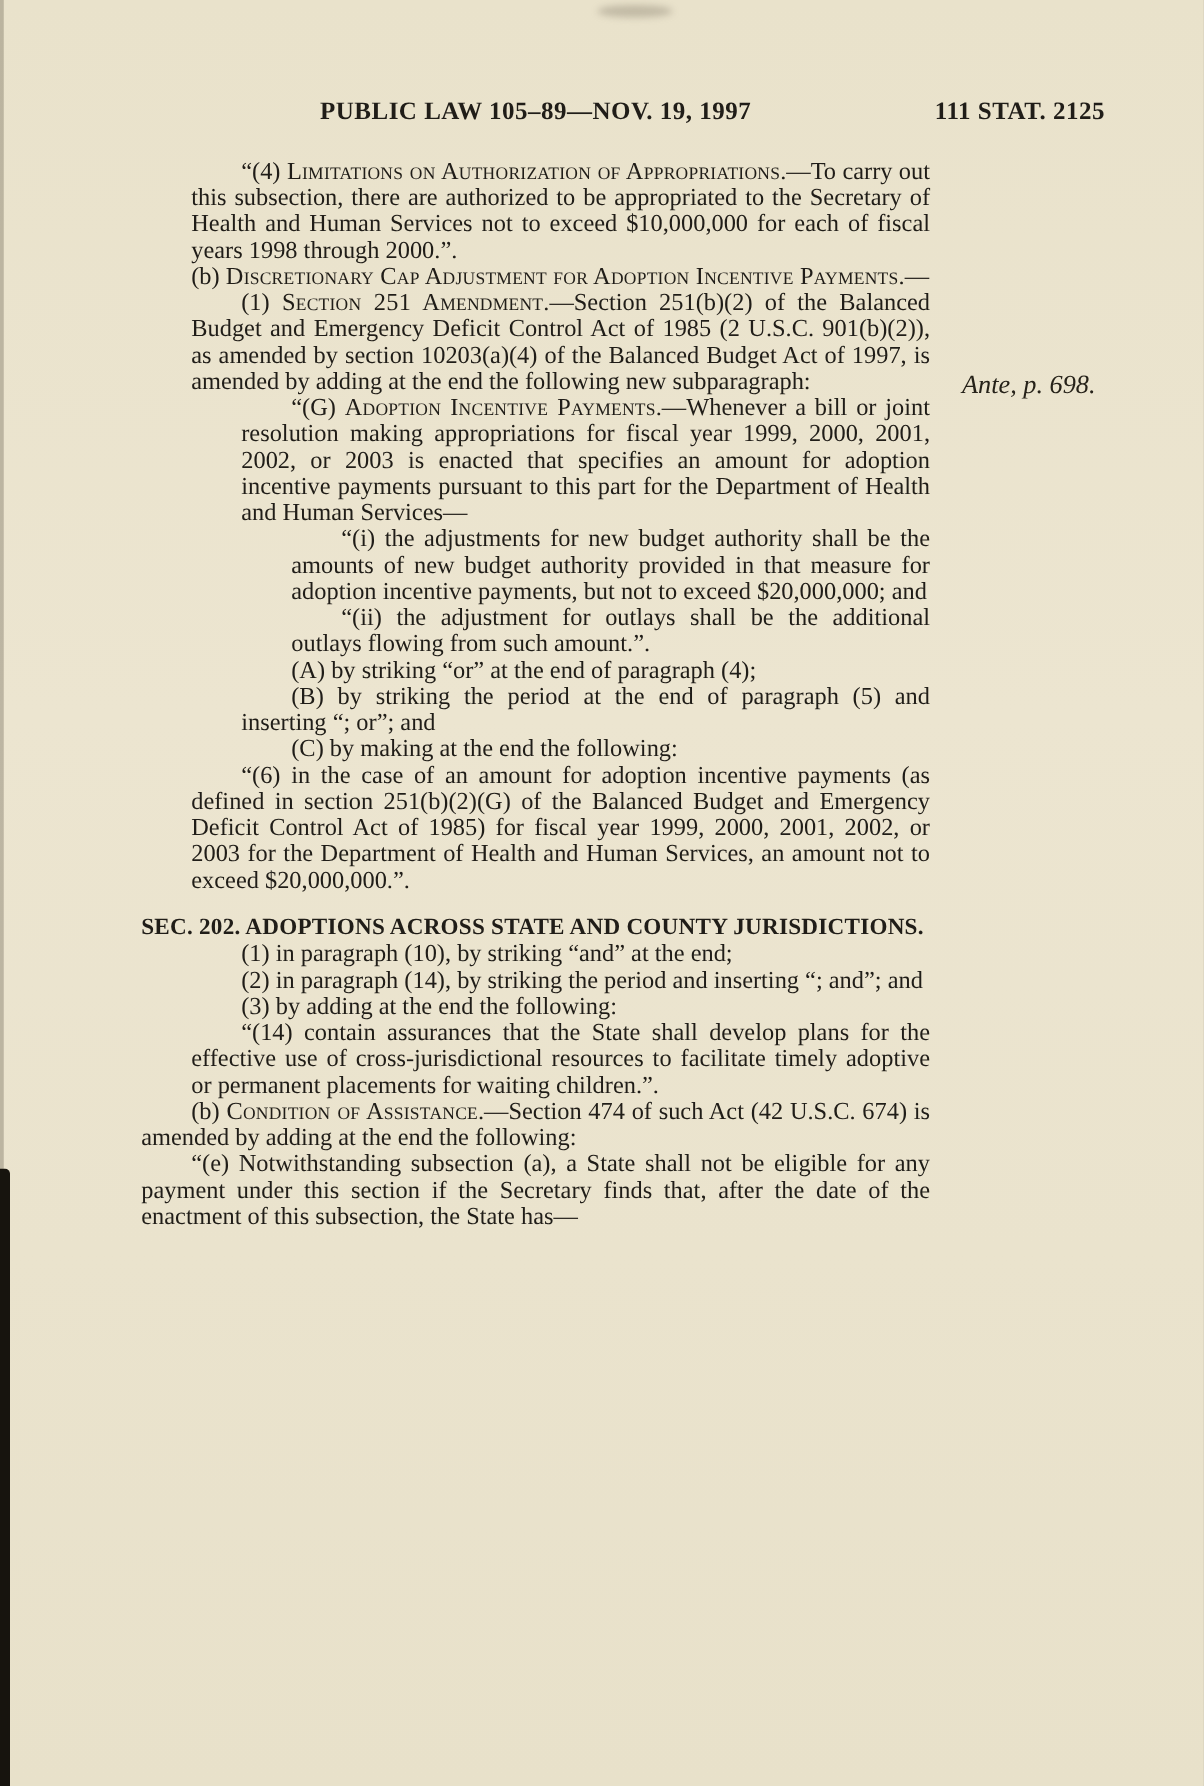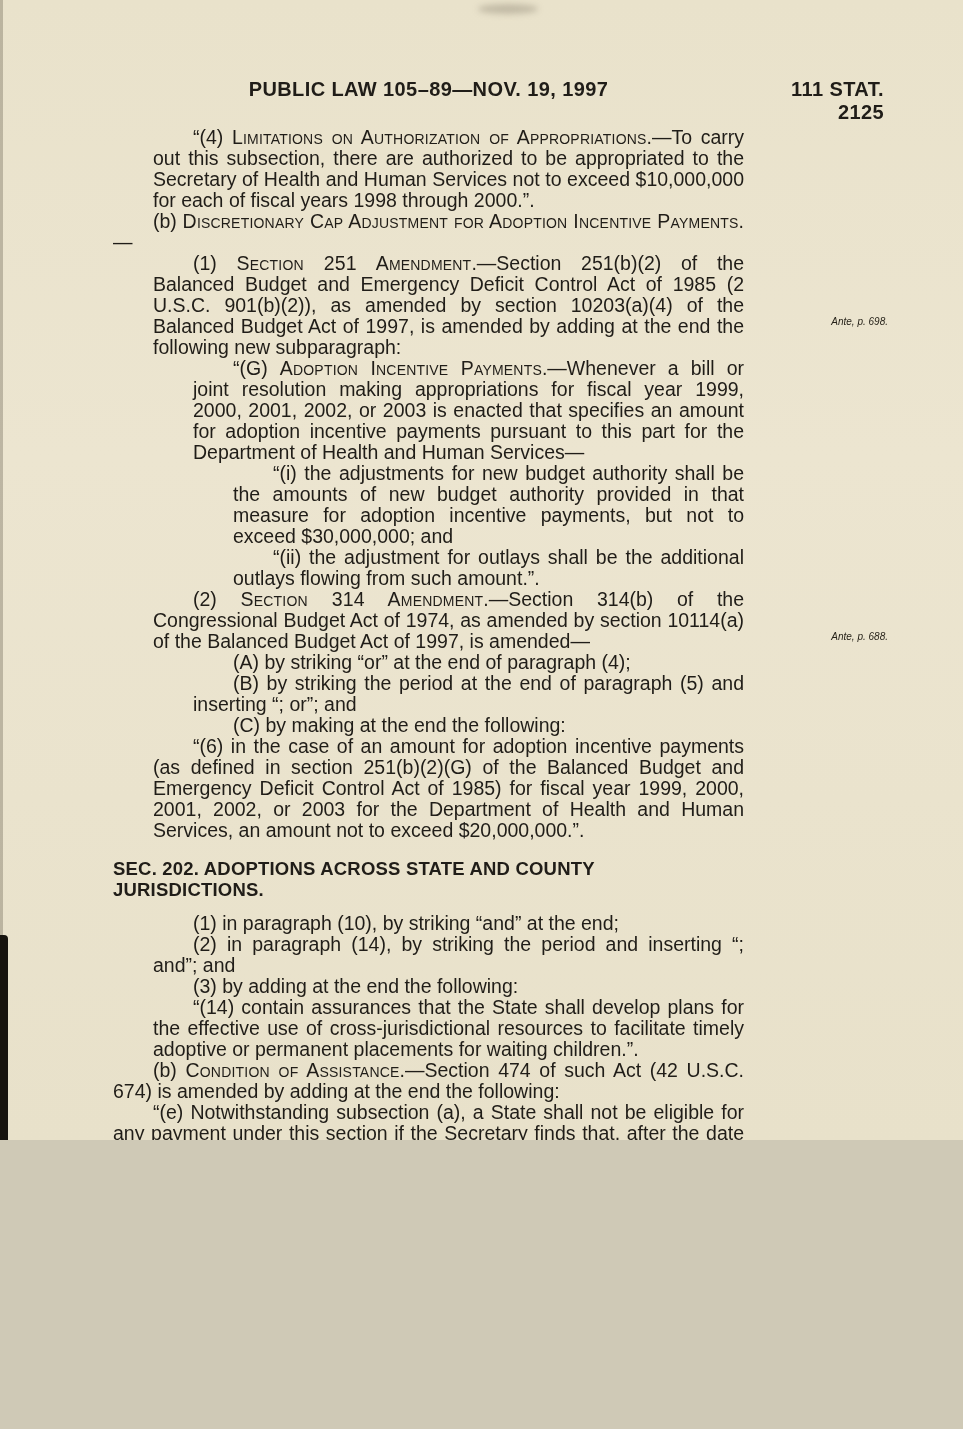--- a/index.html
+++ b/index.html
@@ -1,24 +1,24 @@
 <!DOCTYPE html>
 <html lang="en"><head>
 <meta charset="utf-8">
 <style>
   * { margin: 0; padding: 0; box-sizing: border-box; }
   html, body { background: #cfc9b6; }
   .page {
     position: relative;
     width: 963px;
-    height: 1140px;
+    height: 1429px;
     margin: 0 auto;
     background: #eae3cd;
     background: linear-gradient(180deg, #e9e2cb 0%, #ece5d0 40%, #e8e1ca 100%);
-    font-family: Liberation Sans, sans-serif;
+    font-family: Liberation Serif, serif;
     color: #201d18;
     overflow: hidden;
   }
   
   .edge-line {
     position: absolute; left: 0; top: 0; bottom: 0; width: 3px;
     background: rgba(70, 62, 48, 0.28);
   }
   .edge-dark {
     position: absolute; left: 0; top: 935px; width: 8px; height: 494px;
@@ -49,28 +49,28 @@
     hyphens: auto; -webkit-hyphens: auto;
   }
   .block-wrap { position: relative; }
   .para { text-indent: 40px; }
   .i0 { padding-left: 0; }
   .i1 { padding-left: 40px; }
   .i2 { padding-left: 80px; }
   .i3 { padding-left: 120px; }
   .sc { font-variant: small-caps; letter-spacing: 0.2px; }
   .sec-heading {
-    margin-top: 17px; margin-bottom: 13px;
+    margin-top: 17px; margin-bottom: 0;
     font-weight: 700; font-size: 18.5px; letter-spacing: 0.2px;
     text-align: left; text-indent: 0;
   }
   .margin-note {
     position: absolute; left: 645px; width: 130px;
-    font-size: 10px; font-style: italic; line-height: 1.2;
-    text-align: right; text-indent: 0; white-space: nowrap;
+    font-size: 21px; font-style: italic; line-height: 1.2;
+    text-align: center; text-indent: 0; white-space: nowrap;
     color: #262219;
   }
 </style>
 </head>
 <body>
 
 <div class="page">
 
   <div class="edge-line"></div>
   <div class="edge-dark"></div>
@@ -87,28 +87,24 @@
 
     <p class="para i0"><span>(b) </span><span class="sc">Discretionary Cap Adjustment for Adoption Incentive Payments</span><span>.—</span></p>
 
     <div class="block-wrap">
       <p class="para i1"><span>(1) </span><span class="sc">Section 251 Amendment</span><span>.—Section 251(b)(2) of the Balanced Budget and Emergency Deficit Control Act of 1985 (2 U.S.C. 901(b)(2)), as amended by section 10203(a)(4) of the Balanced Budget Act of 1997, is amended by adding at the end the following new subparagraph:</span></p>
       <span class="margin-note" style="top:63px">Ante, p. 698.</span>
     </div>
 
     <p class="para i2"><span>“(G) </span><span class="sc">Adoption Incentive Payments</span><span>.—Whenever a bill or joint resolution making appropriations for fiscal year 1999, 2000, 2001, 2002, or 2003 is enacted that specifies an amount for adoption incentive payments pursuant to this part for the Department of Health and Human Services—</span></p>
 
-    <p class="para i3"><span>“(i) the adjustments for new budget authority shall be the amounts of new budget authority provided in that measure for adoption incentive payments, but not to exceed $30,000,000; and</span></p>
+    <p class="para i3"><span>“(i) the adjustments for new budget authority shall be the amounts of new budget authority provided in that measure for adoption incentive payments, but not to exceed $20,000,000; and</span></p>
 
     <p class="para i3"><span>“(ii) the adjustment for outlays shall be the additional outlays flowing from such amount.”.</span></p>
 
-    <div class="block-wrap">
-      <p class="para i1"><span>(2) </span><span class="sc">Section 314 Amendment</span><span>.—Section 314(b) of the Congressional Budget Act of 1974, as amended by section 10114(a) of the Balanced Budget Act of 1997, is amended—</span></p>
-      <span class="margin-note" style="top:42px">Ante, p. 688.</span>
-    </div>
 
     <p class="para i2"><span>(A) by striking “or” at the end of paragraph (4);</span></p>
 
     <p class="para i2"><span>(B) by striking the period at the end of paragraph (5) and inserting “; or”; and</span></p>
 
     <p class="para i2"><span>(C) by making at the end the following:</span></p>
 
     <p class="para i1"><span>“(6) in the case of an amount for adoption incentive payments (as defined in section 251(b)(2)(G) of the Balanced Budget and Emergency Deficit Control Act of 1985) for fiscal year 1999, 2000, 2001, 2002, or 2003 for the Department of Health and Human Services, an amount not to exceed $20,000,000.”.</span></p>
 
     <h2 class="sec-heading">SEC. 202. ADOPTIONS ACROSS STATE AND COUNTY JURISDICTIONS.</h2>

